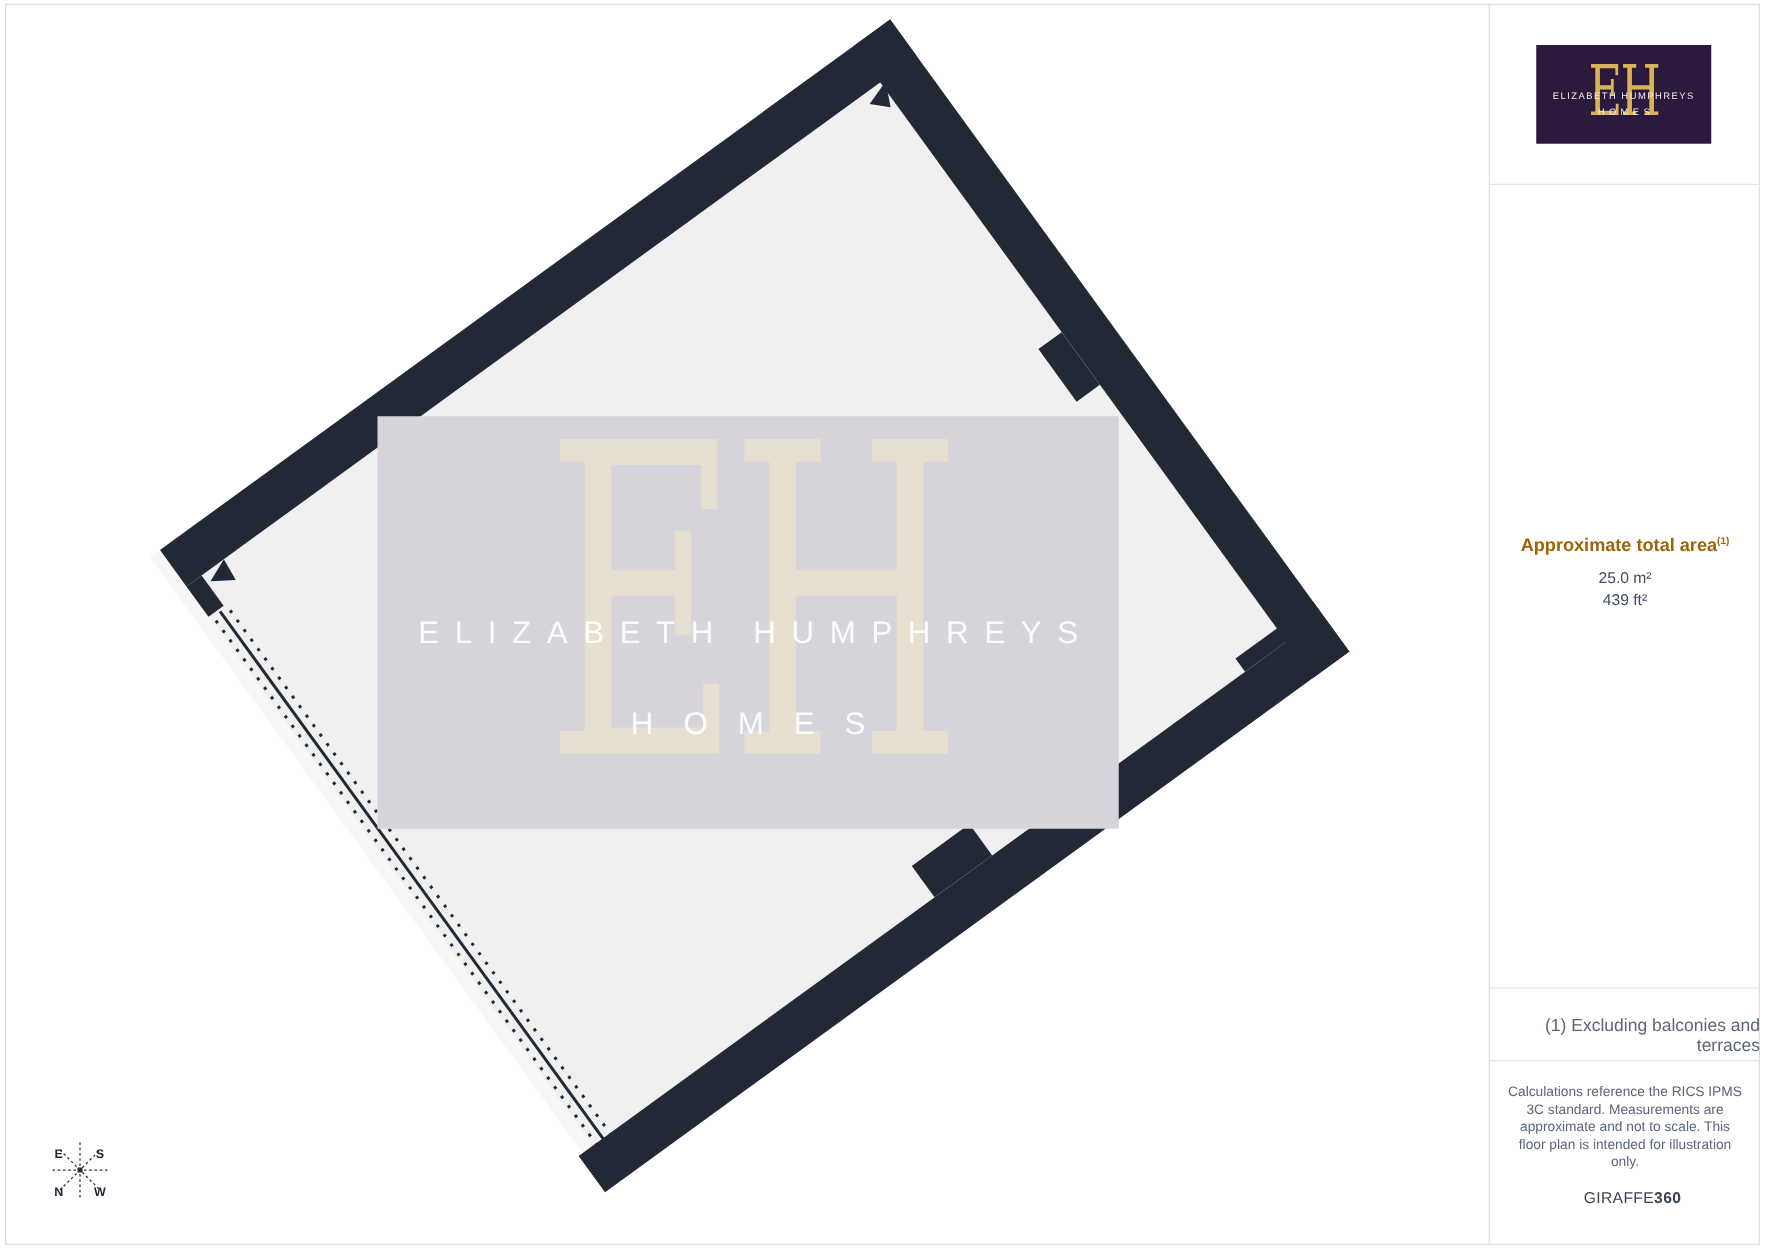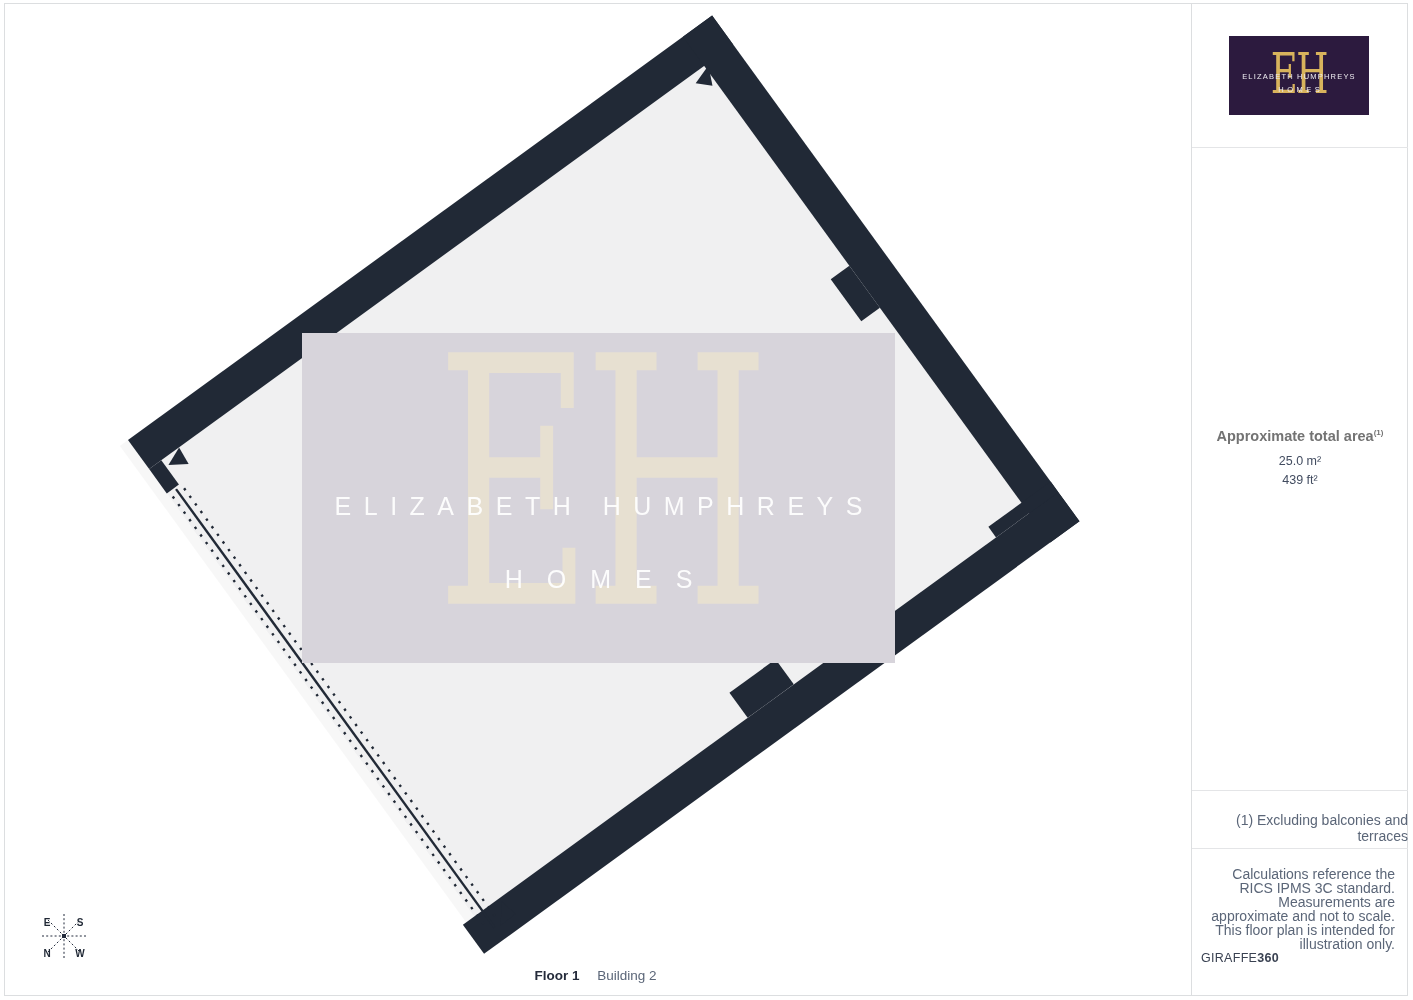--- a/index.html
+++ b/index.html
@@ -33,29 +33,29 @@
   .logo-box{position:absolute;left:1229px;top:36px;width:140px;height:79px;background:#2c1a3e;}
   .logo-eh{position:absolute;left:50%;top:50%;transform:translate(-50%,-54%) scaleX(.66);
            font-family:"DejaVu Serif",serif;font-size:56px;line-height:1;
            color:#d8b35c;letter-spacing:-2px;white-space:nowrap;}
   .logo-name{position:absolute;left:0;right:0;top:36px;text-align:center;font-size:7.5px;
              letter-spacing:1.2px;color:#efedf2;white-space:nowrap;}
   .logo-homes{position:absolute;left:0;right:0;top:49px;text-align:center;font-size:7.5px;
               letter-spacing:3.5px;text-indent:3.5px;color:#efedf2;white-space:nowrap;}
 
   .area-block{position:absolute;left:1192px;top:428px;width:216px;text-align:center;}
-  .area-title{font-size:14.5px;font-weight:700;color:#737373;}
+  .area-title{font-size:14.5px;font-weight:700;color:#a16207;}
   .area-title sup{font-size:8px;font-weight:700;}
   .area-values{font-size:12.5px;color:#424c60;line-height:18.5px;margin-top:8px;}
 
   .footnote{position:absolute;left:1192px;top:812px;width:216px;text-align:right;
             font-size:14px;color:#5b6678;}
-  .disclaimer{position:absolute;left:1205px;top:867px;width:190px;text-align:right;
-              font-size:14px;color:#5b6678;line-height:14px;}
-  .giraffe{position:absolute;left:1132px;top:951px;width:216px;text-align:center;
+  .disclaimer{position:absolute;left:1205px;top:867px;width:190px;text-align:center;
+              font-size:11px;color:#5b6678;line-height:14px;}
+  .giraffe{position:absolute;left:1198px;top:951px;width:216px;text-align:center;
            font-size:12.5px;color:#3a4252;letter-spacing:.3px;}
   .giraffe .b{font-weight:700;}
 
   .floor-label{position:absolute;left:0;top:968px;width:1191px;text-align:center;font-size:13.5px;}
   .floor-label .floor{font-weight:700;color:#252b3b;}
   .floor-label .building{color:#5b6678;margin-left:14px;}
 </style>
 </head>
 <body>
 
@@ -136,18 +136,14 @@
       <div>439 ft²</div>
     </div>
   </div>
 
   <div class="footnote">(1) Excluding balconies and terraces</div>
   <div class="disclaimer">Calculations reference the RICS IPMS 3C standard. Measurements are approximate and not to scale. This floor plan is intended for illustration only.</div>
   <div class="giraffe">
     <span>GIRAFFE</span><span class="b">360</span>
   </div>
 
-  <div class="floor-label">
-    <span class="floor">Floor 1</span>
-    <span class="building">Building 2</span>
-  </div>
 
 </div>
 
 </body></html>

